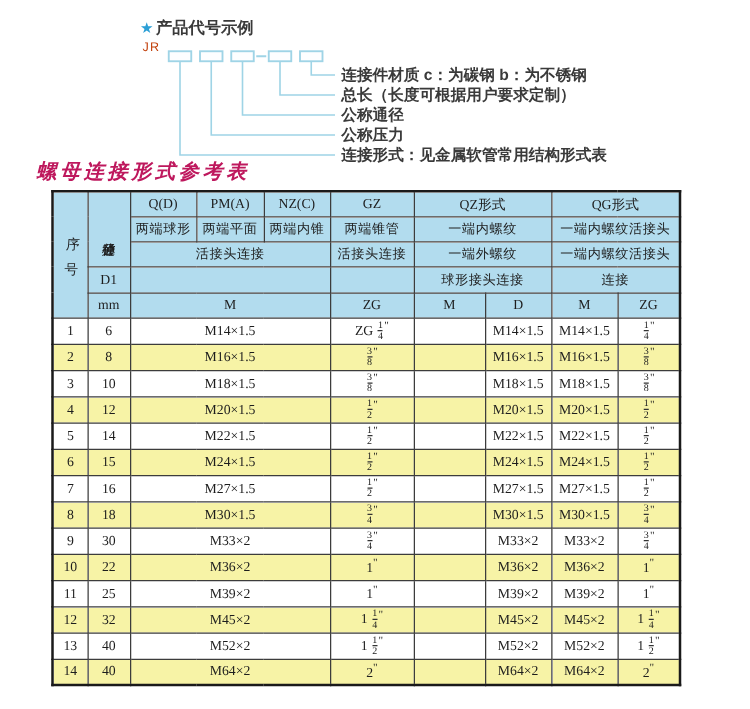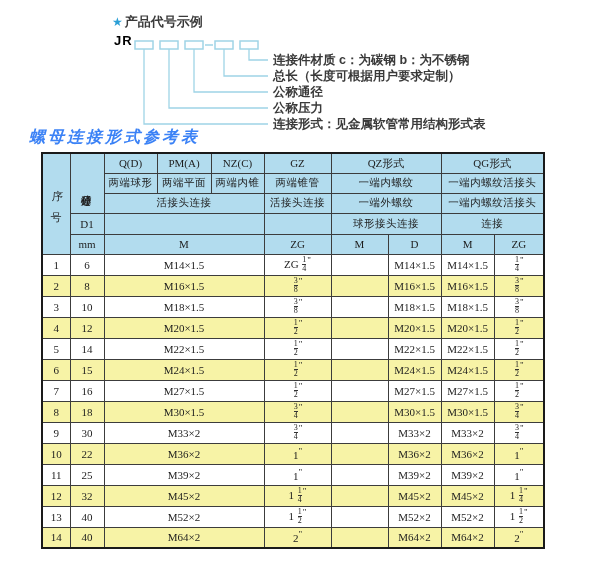--- a/index.html
+++ b/index.html
@@ -5,26 +5,26 @@
   html,body{margin:0;padding:0;background:#ffffff;}
   #page{position:relative;width:600px;height:567px;background:#fff;overflow:hidden;
         font-family:"Liberation Serif","DejaVu Serif",serif;color:#222;}
 
   
   #diagram-svg{position:absolute;left:0;top:0;width:600px;height:150px;}
   .diag-heading{position:absolute;left:112px;top:13px;font-family:"Liberation Sans","DejaVu Sans",sans-serif;
         font-size:13px;font-weight:bold;color:#3a3a3a;white-space:nowrap;}
   .diag-heading .star{color:var(--star-blue);margin-right:2px;font-size:12px;}
   .jr-prefix{position:absolute;left:114px;top:33px;font-family:"Liberation Sans","DejaVu Sans",sans-serif;
-        font-size:13px;font-weight:bold;color:#000000;letter-spacing:1px;}
+        font-size:10px;font-weight:normal;color:#c2410c;letter-spacing:1px;}
   .diag-label{position:absolute;left:273px;height:16px;line-height:16px;white-space:nowrap;
         font-family:"Liberation Sans","DejaVu Sans",sans-serif;font-size:12.5px;font-weight:bold;color:#3a3a3a;}
 
   
-  .table-title{position:absolute;left:29px;top:127px;font-size:16px;font-weight:bold;color:#3b82f6;
+  .table-title{position:absolute;left:29px;top:127px;font-size:16px;font-weight:bold;color:#be185d;
         letter-spacing:3px;font-style:italic;}
 
   
   table{position:absolute;left:41px;top:152px;width:502px;border-collapse:collapse;table-layout:fixed;}
   th,td{border:1px solid var(--grid-line);padding:0;text-align:center;vertical-align:middle;
         font-weight:normal;font-size:11px;color:#1d1d1d;overflow:hidden;}
   table{border:2px solid var(--outer-border);}
   thead th{background:var(--header-bg);}
   thead tr{height:20px;}
   tbody tr{height:21px;background:var(--row-bg);}

